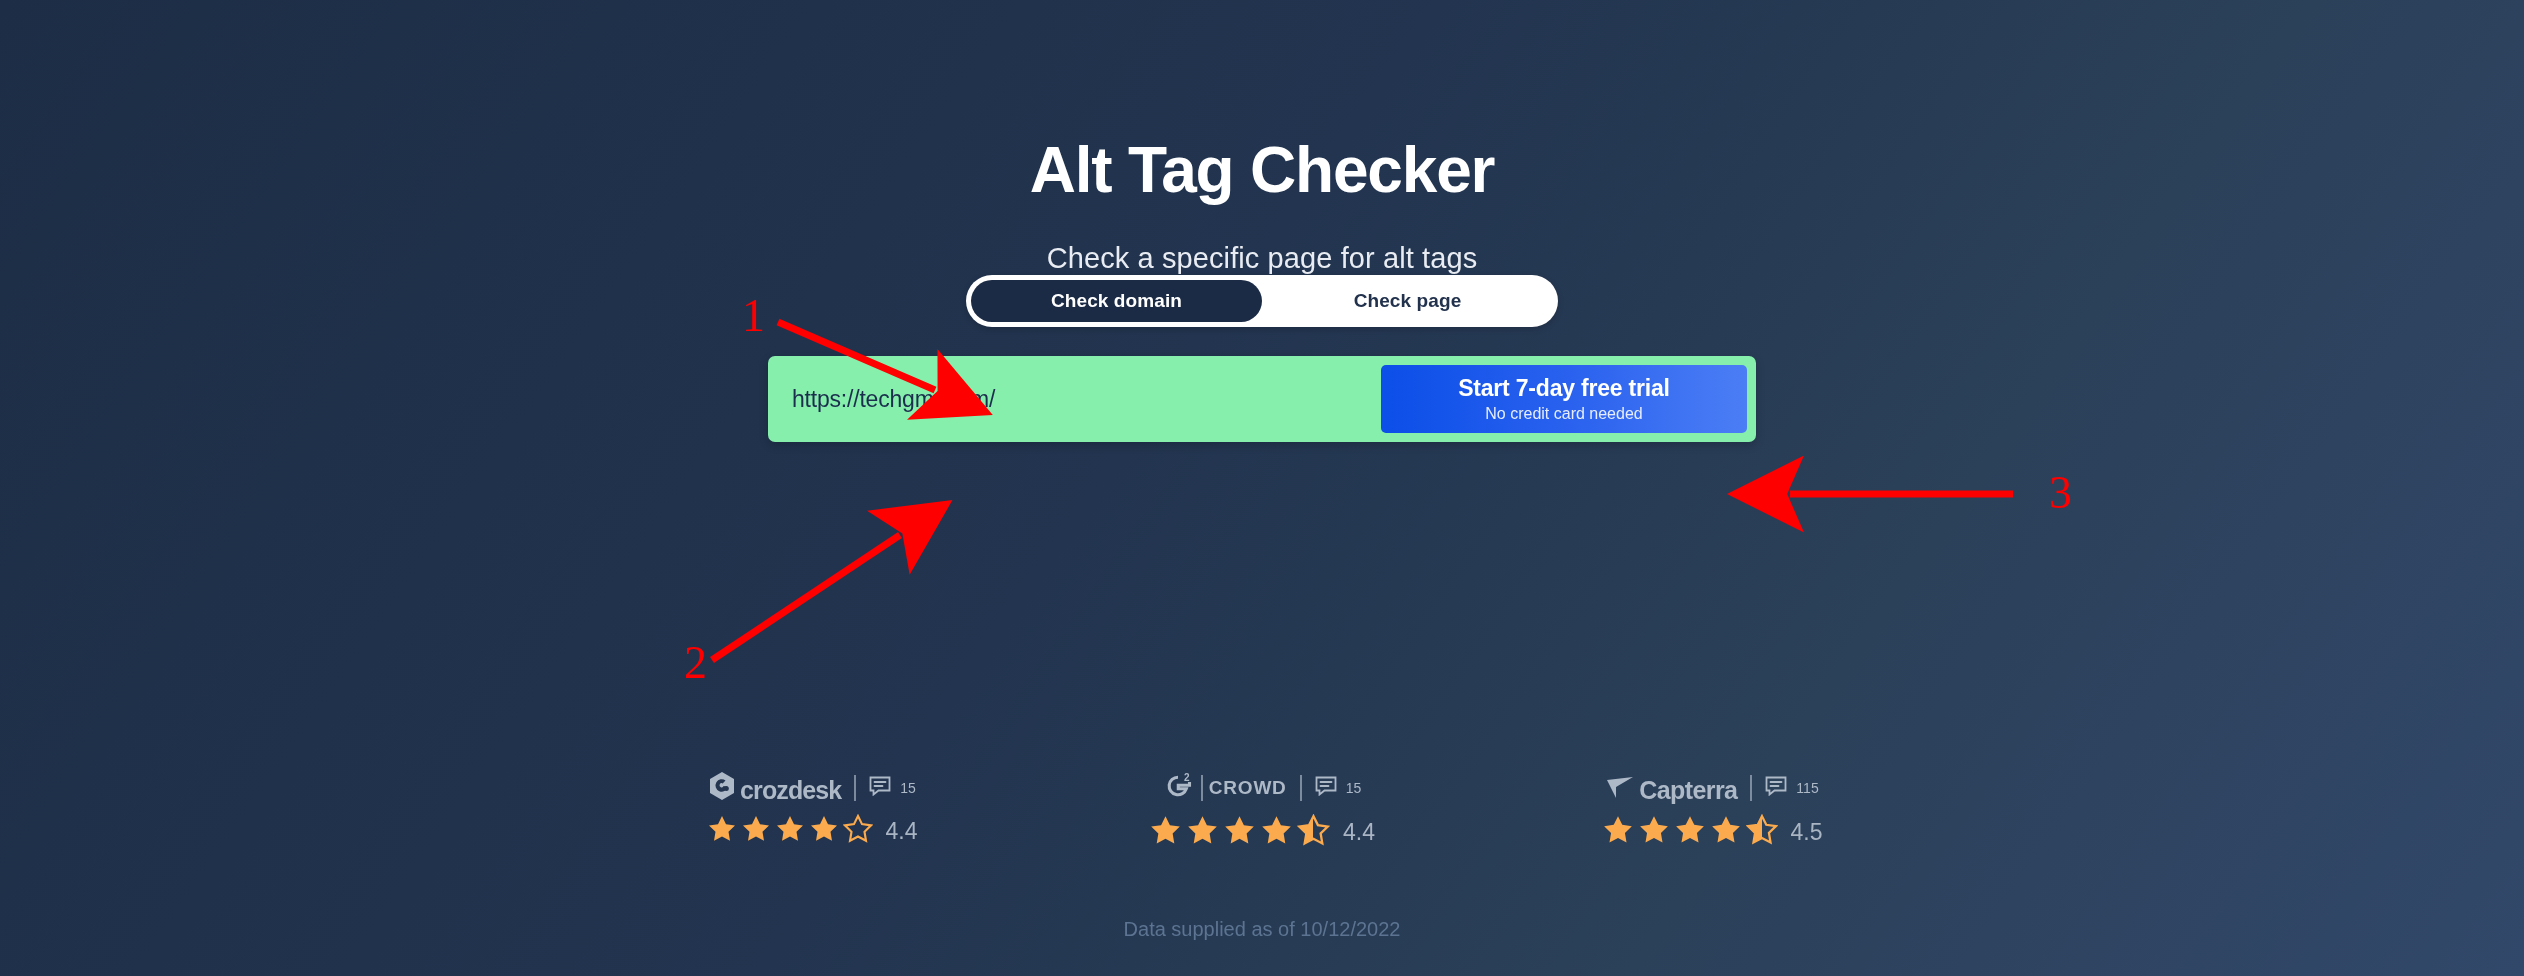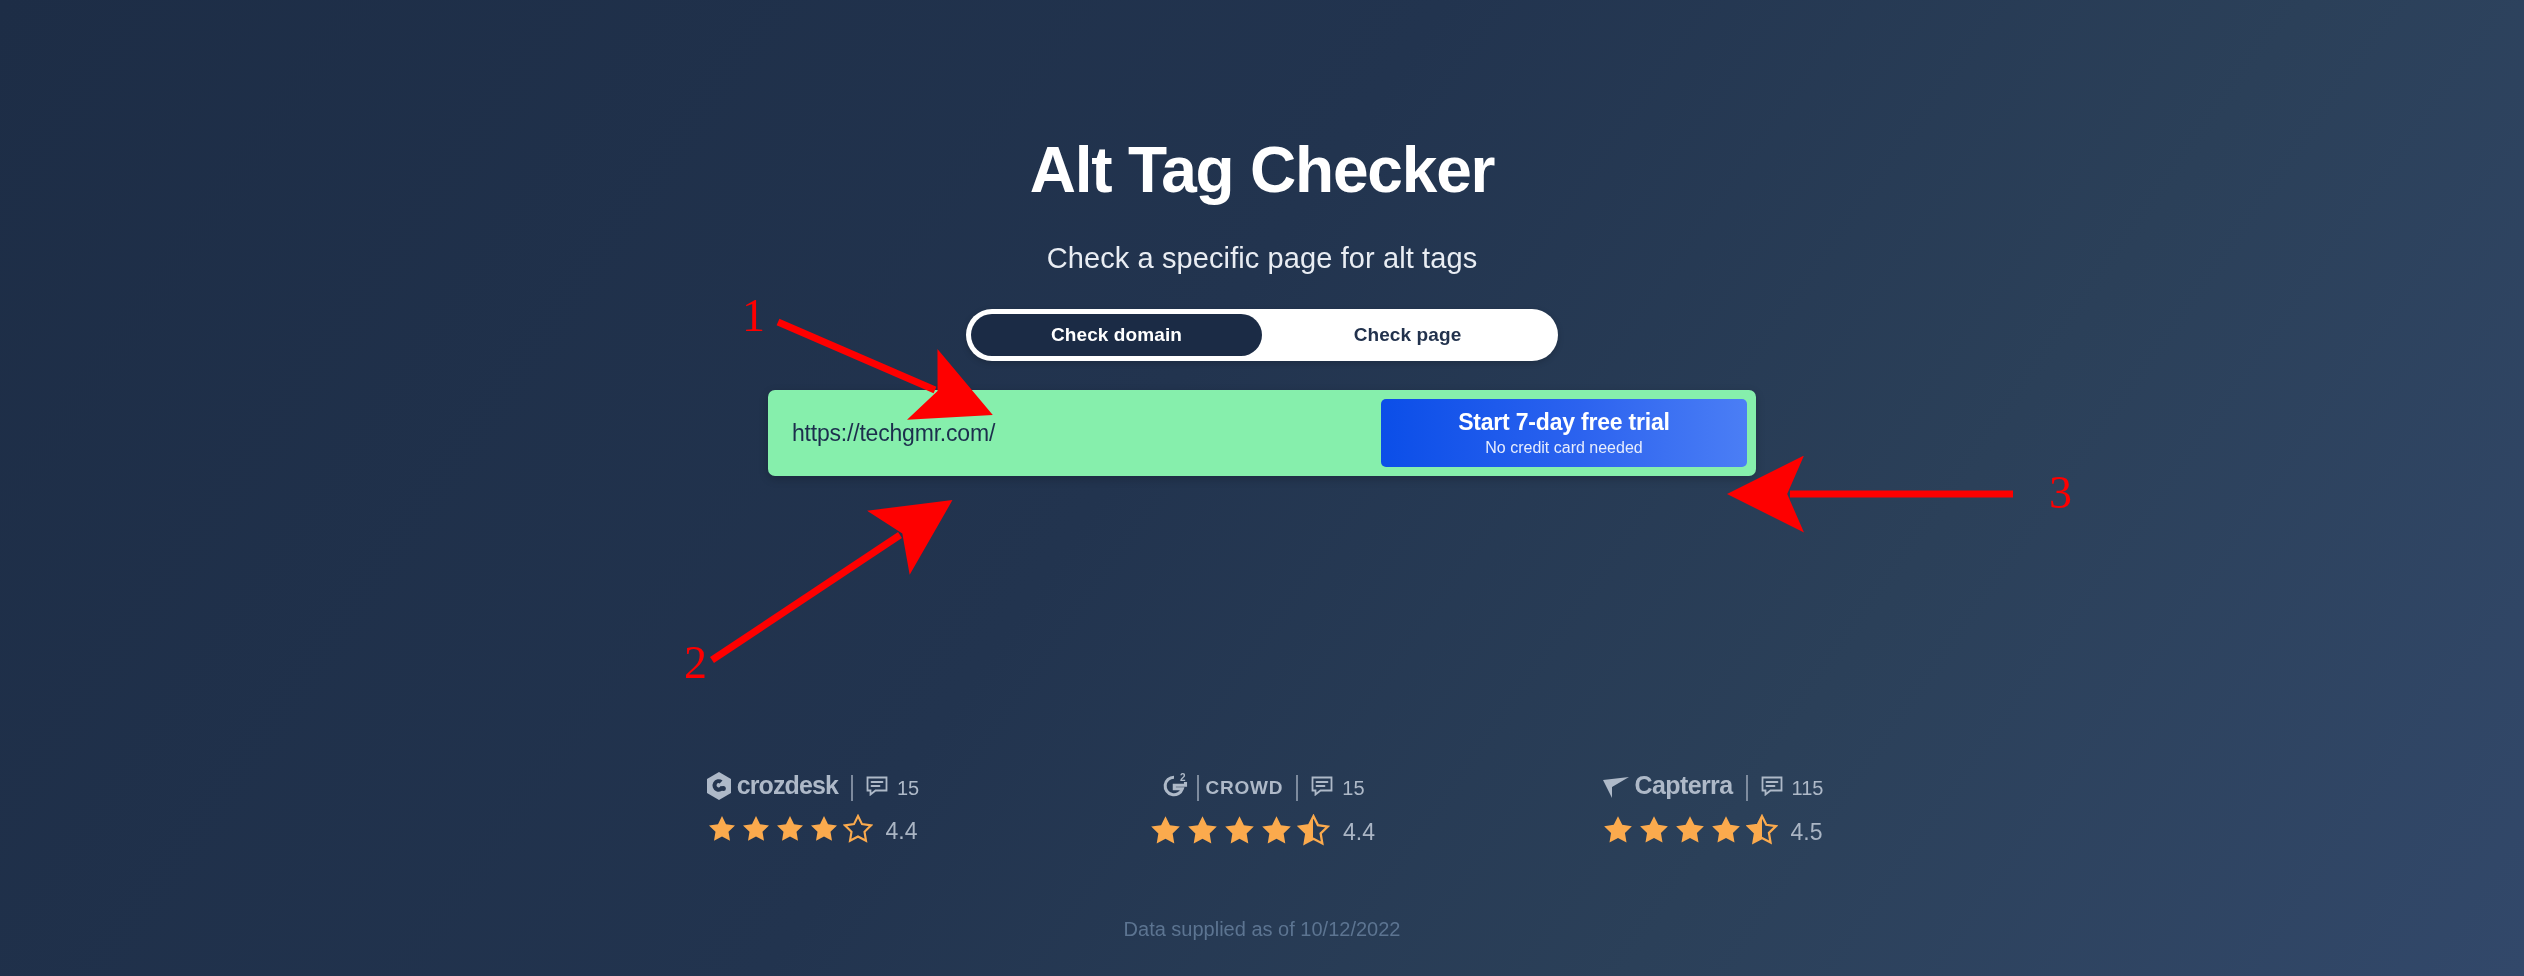--- a/index.html
+++ b/index.html
@@ -42,21 +42,20 @@
   .page-subtitle {
     margin-top: 40px;
     font-size: 29px;
     font-weight: 400;
     color: #e9edf3;
     letter-spacing: 0.1px;
   }
 
   
   .toggle {
-    margin-top: 34px;
     width: 592px;
     height: 52px;
     background: #ffffff;
     border-radius: 26px;
     display: flex;
     align-items: center;
     padding: 5px;
     box-shadow: 0 2px 6px rgba(0,0,0,0.18);
     justify-content: flex-end;
   }
@@ -149,21 +148,21 @@
   }
   .badge-head {
     display: flex;
     align-items: center;
     justify-content: center;
     gap: 13px;
     height: 36px;
   }
   .brand {
     display: flex;
-    align-items: flex-start;
+    align-items: flex-end;
     gap: 4px;
     color: #aeb9c8;
   }
   .brand-name {
     font-size: 25px;
     font-weight: 700;
     letter-spacing: -0.6px;
     color: #aeb9c8;
   }
   .brand-name.crozdesk { letter-spacing: -0.9px; font-weight: 700; }
@@ -183,21 +182,21 @@
     background: #8d9aab;
     opacity: 0.85;
   }
   .reviews {
     display: flex;
     align-items: center;
     gap: 9px;
     color: #aeb9c8;
   }
   .review-count {
-    font-size: 20px;
+    font-size: 14px;
     color: #aeb9c8;
     font-weight: 400;
   }
   .stars-row {
     margin-top: 8px;
     display: flex;
     align-items: center;
     gap: 9px;
   }
   .stars { display: flex; align-items: center; gap: 4px; }

